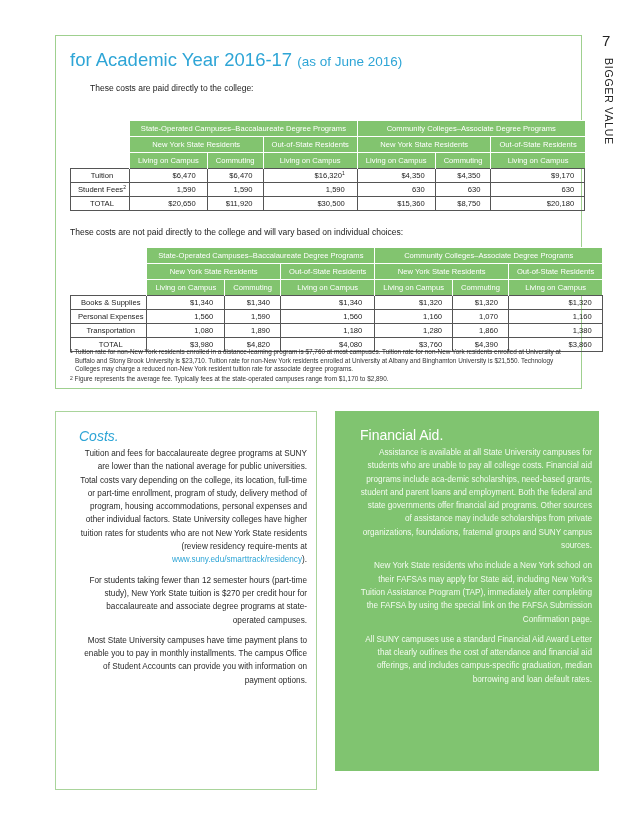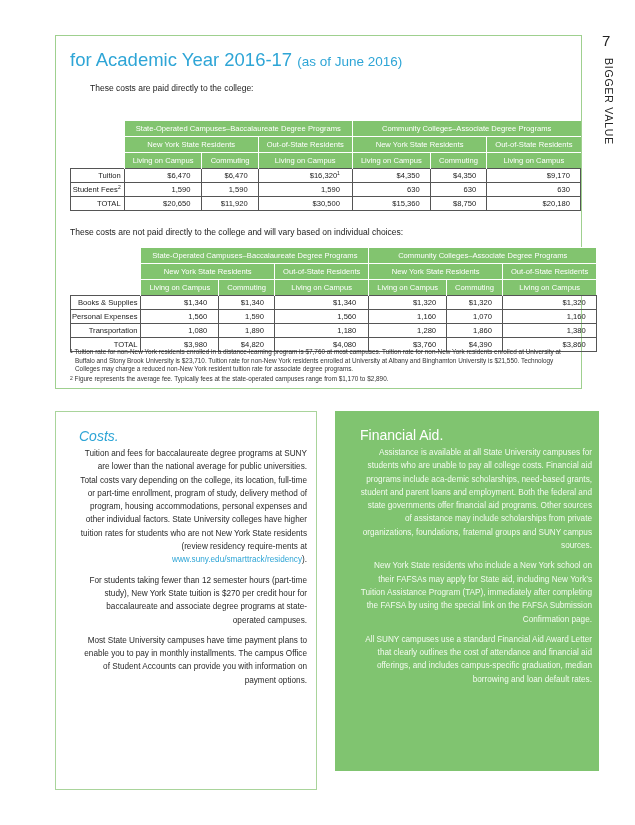--- a/index.html
+++ b/index.html
@@ -37,21 +37,21 @@
   table.costs th {
     background: #82c46f; color: #ffffff; font-weight: normal; height: 15px;
     border-left: 1px solid #ffffff; border-top: 1px solid #ffffff; padding: 0 8px;
     text-align: center; white-space: nowrap;
   }
   table.costs th.empty { background: #ffffff; border: none; }
   table.costs td {
     border: 1px solid #555; height: 13px; padding: 0 3px; text-align: right;
     color: #222; white-space: nowrap;
   }
-  table.costs td.label { text-align: right; padding-left: 1px; }
+  table.costs td.label { text-align: center; padding-left: 7px; }
   table.costs td.c1 { padding-right: 11px; }
   table.costs td.c2 { padding-right: 10px; }
   table.costs td.c3 { padding-right: 12px; }
   table.costs td.c4 { padding-right: 10px; }
   table.costs td.c5 { padding-right: 10px; }
   table.costs td.c6 { padding-right: 10px; }
   sup { font-size: 5px; vertical-align: top; position: relative; top: -1px; }
   .footnotes {
     position: absolute; left: 14px; top: 312px; width: 495px;
     font-size: 6.4px; line-height: 8.6px; color: #333;

